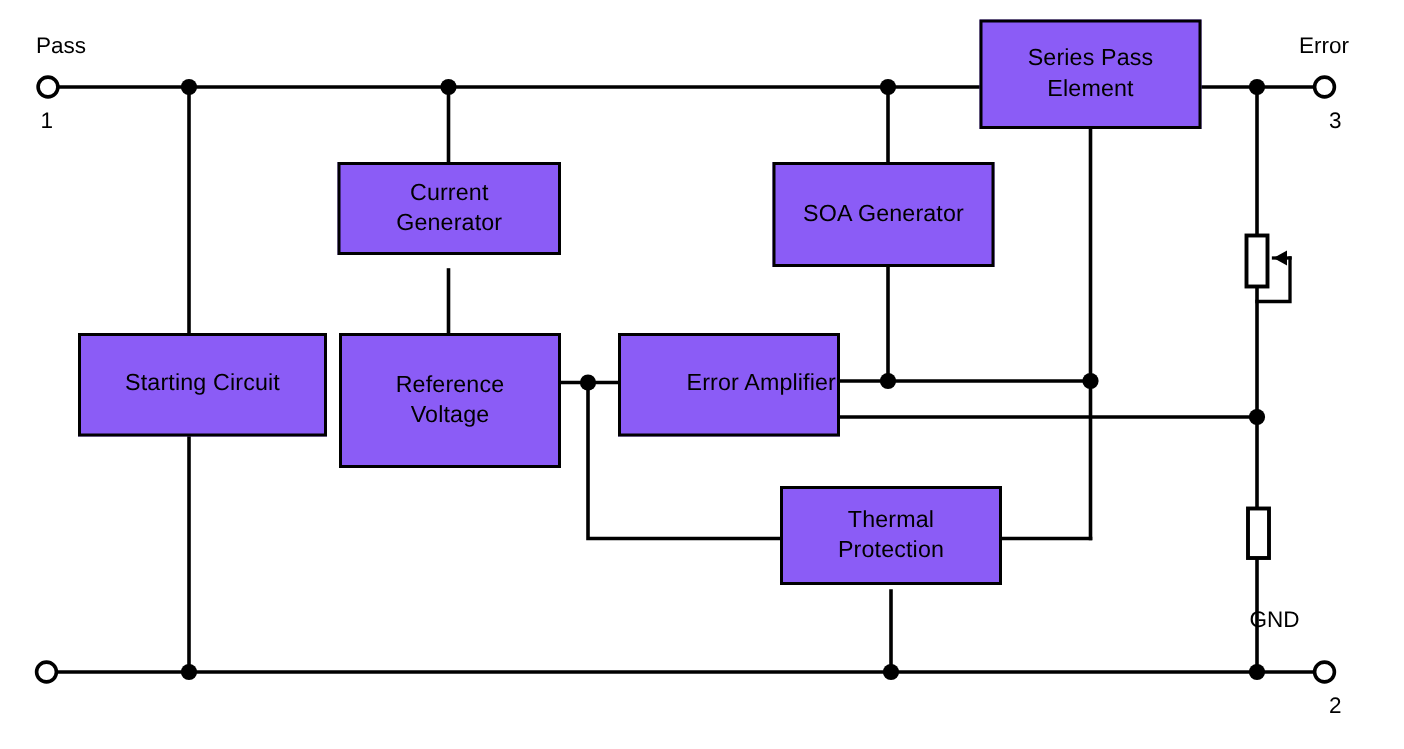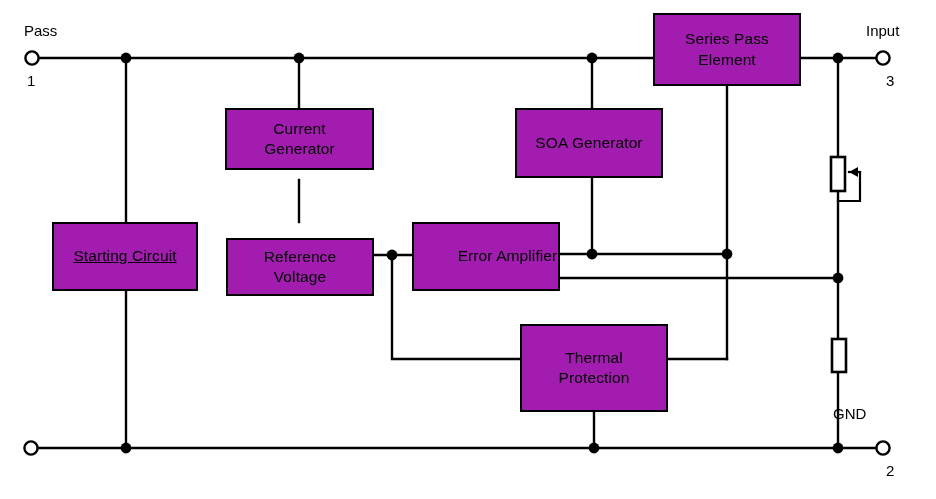--- a/index.html
+++ b/index.html
@@ -46,21 +46,21 @@
     stroke-width: 2.4;
   }
   .comp-rect {
     fill: #ffffff;
     stroke: #000000;
     stroke-width: 2.6;
   }
   .block {
     position: absolute;
     box-sizing: border-box;
-    background: #a21caf;
+    background: #8b5cf6;
     border: 2.4px solid #000000;
     display: flex;
     align-items: center;
     justify-content: center;
     text-align: center;
     font-size: 15.5px;
     line-height: 1.32;
     color: #000000;
     letter-spacing: 0.1px;
     z-index: 5;
@@ -154,54 +154,54 @@
 
     <g>
       <circle class="term-circle" cx="32" cy="58" r="6.6"></circle>
       <circle class="term-circle" cx="883" cy="58" r="6.6"></circle>
       <circle class="term-circle" cx="31" cy="448" r="6.6"></circle>
       <circle class="term-circle" cx="883" cy="448" r="6.6"></circle>
     </g>
 
   </svg>
 
-  <div class="block" style="left:52px;  top:222px; width:146px; height:69px;text-decoration:underline;">
+  <div class="block" style="left:52px;  top:222px; width:166px; height:69px;">
     <span>Starting Circuit</span>
   </div>
 
   <div class="block" style="left:225px; top:108px; width:149px; height:62px;">
     <span>Current
 Generator</span>
   </div>
 
-  <div class="block" style="left:226px; top:222px; width:148px; height:58px;margin-top:16px;">
+  <div class="block" style="left:226px; top:222px; width:148px; height:90px;">
     <span>Reference
 Voltage</span>
   </div>
 
   <div class="block" style="left:412px; top:222px; width:148px; height:69px;padding-left:43px;">
     <span>Error Amplifier</span>
   </div>
 
   <div class="block" style="left:515px; top:108px; width:148px; height:70px;">
     <span>SOA Generator</span>
   </div>
 
   <div class="block" style="left:653px; top:13px;  width:148px; height:73px;">
     <span>Series Pass
 Element</span>
   </div>
 
-  <div class="block" style="left:520px; top:324px; width:148px; height:88px;">
+  <div class="block" style="left:520px; top:324px; width:148px; height:66px;">
     <span>Thermal
 Protection</span>
   </div>
 
   <div class="label" style="left:24px;  top:22px;">Pass</div>
   <div class="label" style="left:27px;  top:72px;">1</div>
 
-  <div class="label" style="left:866px; top:22px;">Input</div>
+  <div class="label" style="left:866px; top:22px;">Error</div>
   <div class="label" style="left:886px; top:72px;">3</div>
 
   <div class="label" style="left:833px; top:405px;">GND</div>
   <div class="label" style="left:886px; top:462px;">2</div>
 
 </div>
 
 </body></html>

